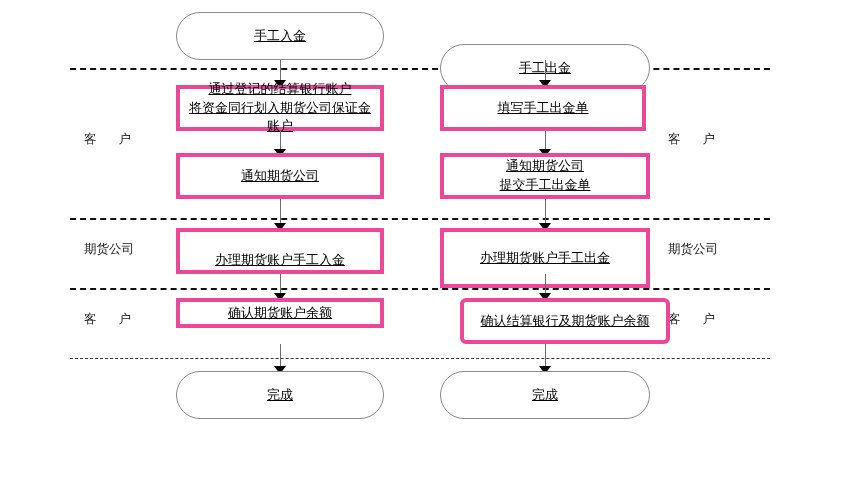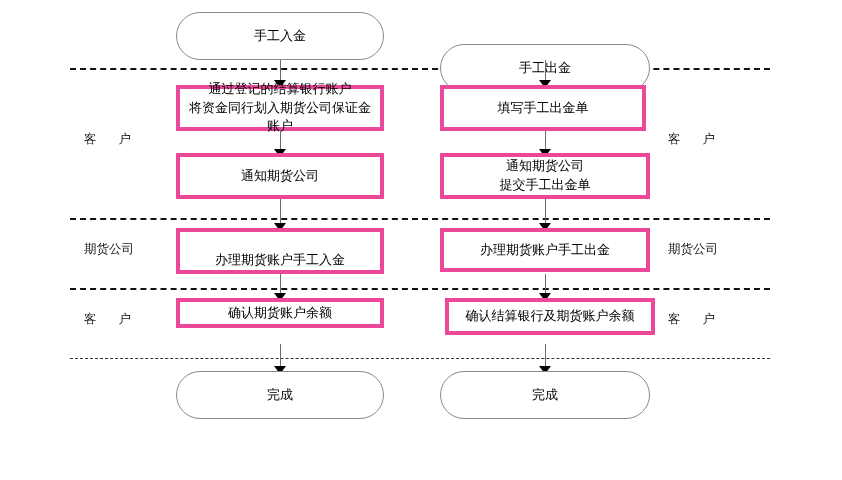--- a/index.html
+++ b/index.html
@@ -60,20 +60,21 @@
     border: 1px solid #8a8a8a;
     border-radius: 28px;
   }
   .node.process {
     border: 4px solid #ec4899;
   }
   .node .node-text {
     display: block;
     white-space: pre-line;
     padding: 0 8px;
+    text-decoration: underline;
   }
 
   
   .connector {
     position: absolute;
     width: 0;
     border-left: 1px solid #6b6b6b;
   }
   .arrowhead {
     position: absolute;
@@ -157,28 +158,28 @@
   <div class="arrowhead" style="left:539px; top:149px;"></div>
 
   <div class="node process" style="left:440px; top:153px; width:210px; height:46px;">
     <span class="node-text">通知期货公司
 提交手工出金单</span>
   </div>
 
   <div class="connector" style="left:545px; top:199px; height:28px;"></div>
   <div class="arrowhead" style="left:539px; top:223px;"></div>
 
-  <div class="node process" style="left:440px; top:228px; width:210px; height:44px;">
+  <div class="node process" style="left:440px; top:228px; width:210px; height:60px;">
     <span class="node-text">办理期货账户手工出金</span>
   </div>
 
   <div class="connector" style="left:545px; top:274px; height:25px;"></div>
   <div class="arrowhead" style="left:539px; top:293px;"></div>
 
-  <div class="node process" style="left:445px; top:298px; width:210px; height:37px;">
+  <div class="node process" style="left:460px; top:298px; width:210px; height:46px;border-radius:6px;">
     <span class="node-text">确认结算银行及期货账户余额</span>
   </div>
 
   <div class="connector" style="left:545px; top:344px; height:28px;"></div>
   <div class="arrowhead" style="left:539px; top:366px;"></div>
 
   <div class="node terminator" style="left:440px; top:371px; width:210px; height:48px;">
     <span class="node-text">完成</span>
   </div>
 

